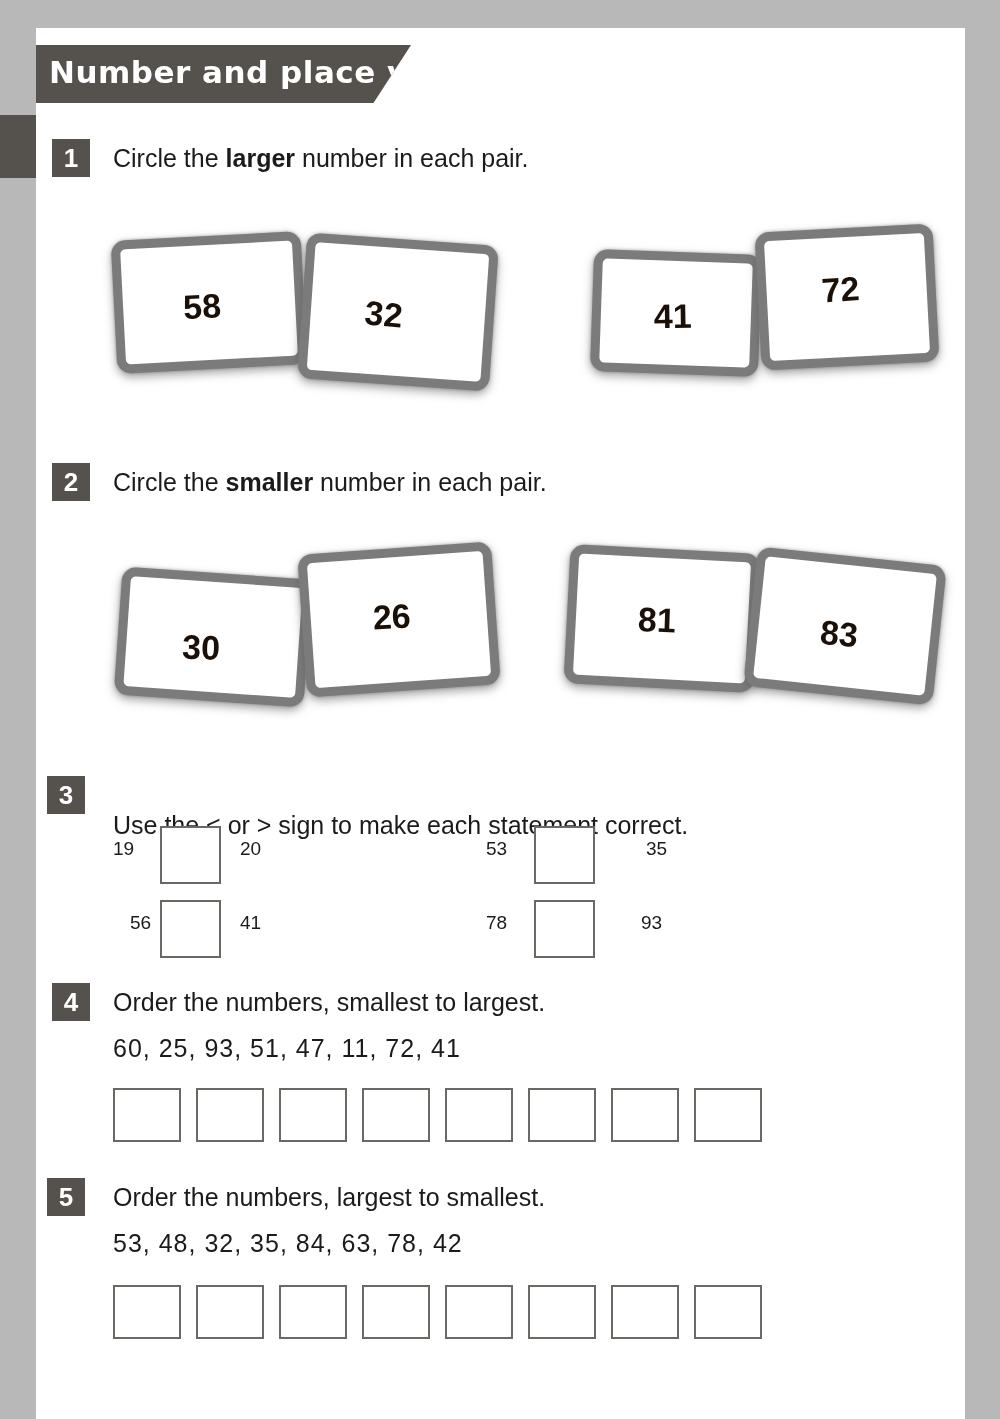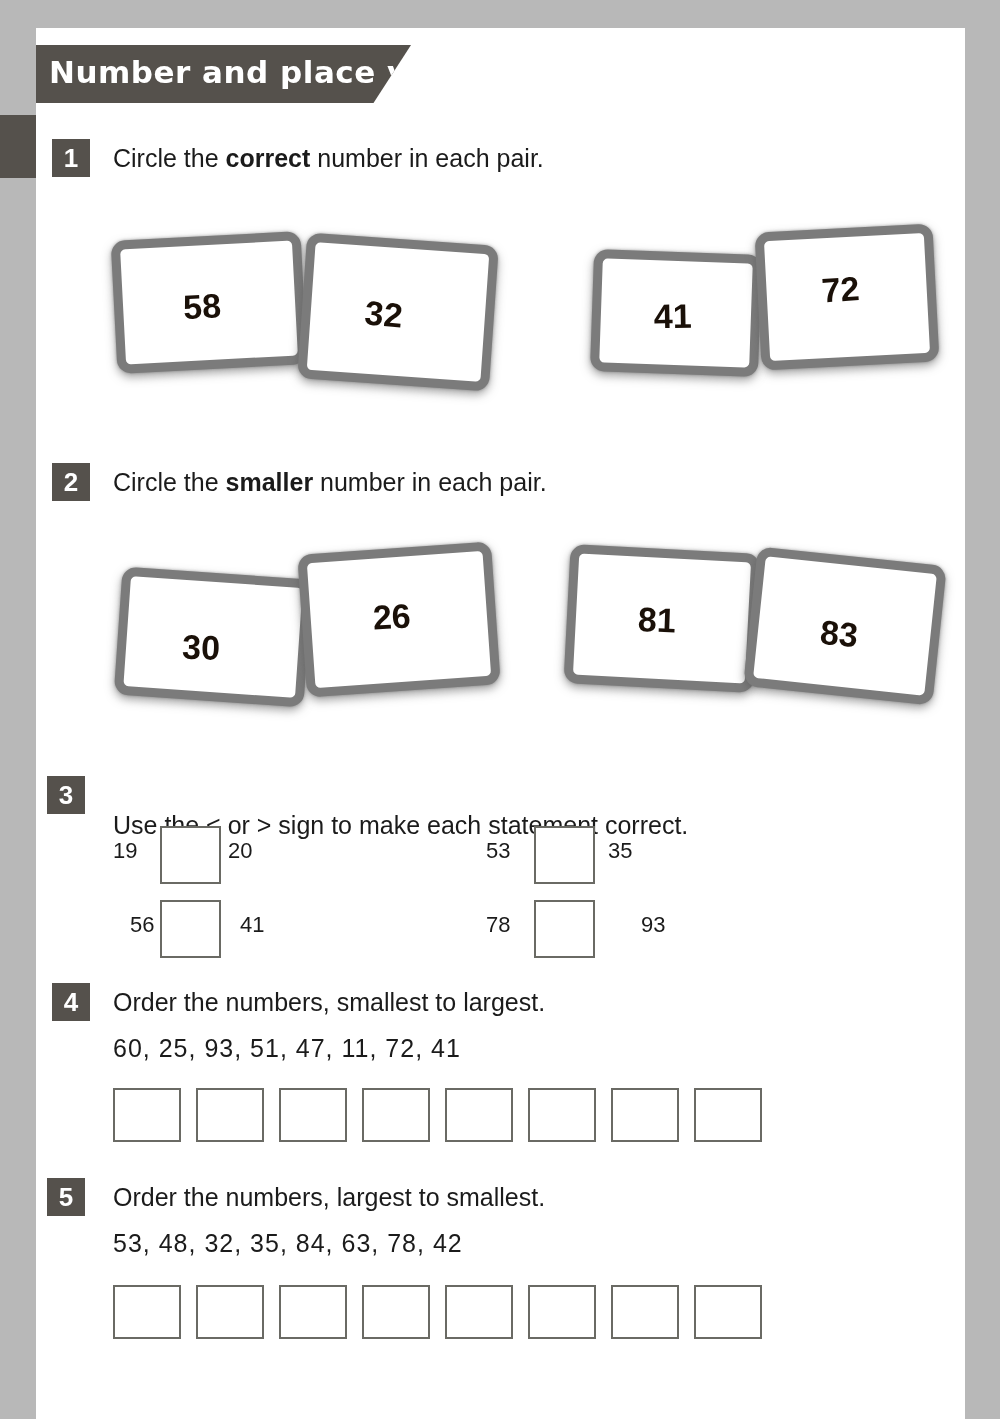--- a/index.html
+++ b/index.html
@@ -101,21 +101,21 @@
 
   
   .ans-box {
     position: absolute;
     background: #ffffff;
     border: 2px solid #6a6a64;
     box-sizing: border-box;
   }
   .cmp-num {
     position: absolute;
-    font-size: 22px;
+    font-size: 19px;
     color: #1b1b1b;
     font-family: "Liberation Sans", sans-serif;
   }
   .num-list {
     position: absolute;
     font-size: 25px;
     color: #1b1b1b;
     white-space: nowrap;
     letter-spacing: 1px;
     font-family: "Liberation Sans", sans-serif;
@@ -126,21 +126,21 @@
 
 <div id="left-tab"></div>
 
 <div id="page-sheet"></div>
 
 <div id="title-banner">
   <div class="title-text">Number and place value</div>
 </div>
 
 <div class="q-badge" style="left:52px; top:139px;">1</div>
-<div class="q-prompt" style="left:113px; top:144px;"><span>Circle the </span><b>correct</b><span> number in each pair.</span></div>
+<div class="q-prompt" style="left:113px; top:144px;"><span>Circle the </span><b>larger</b><span> number in each pair.</span></div>
 
 <div class="card" style="left:114px; top:236px; width:190px; height:133px; transform:rotate(-3deg);">
   <span class="card-num" style="left:60px; top:42px;">58</span>
 </div>
 <div class="card" style="left:302px; top:239px; width:192px; height:146px; transform:rotate(4deg);">
   <span class="card-num" style="left:54px; top:48px; transform:rotate(1deg);">32</span>
 </div>
 <div class="card" style="left:592px; top:252px; width:168px; height:122px; transform:rotate(2deg);">
   <span class="card-num" style="left:53px; top:36px; transform:rotate(-3deg);">41</span>
 </div>
@@ -162,25 +162,25 @@
 </div>
 <div class="card" style="left:750px; top:556px; width:190px; height:140px; transform:rotate(6deg);">
   <span class="card-num" style="left:62px; top:50px; transform:rotate(-1deg);">83</span>
 </div>
 
 <div class="q-badge" style="left:47px; top:776px;">3</div>
 <div class="q-prompt" style="left:113px; top:781px;margin-top:30px;">Use the &lt; or &gt; sign to make each statement correct.</div>
 
 <div class="cmp-num" style="left:113px; top:838px;">19</div>
 <div class="ans-box" style="left:160px; top:826px; width:61px; height:58px;"></div>
-<div class="cmp-num" style="left:228px; top:838px;">20</div>
+<div class="cmp-num" style="left:240px; top:838px;">20</div>
 
 <div class="cmp-num" style="left:486px; top:838px;">53</div>
 <div class="ans-box" style="left:534px; top:826px; width:61px; height:58px;"></div>
-<div class="cmp-num" style="left:608px; top:838px;">35</div>
+<div class="cmp-num" style="left:646px; top:838px;">35</div>
 
 <div class="cmp-num" style="left:122px; top:912px;margin-left:8px;">56</div>
 <div class="ans-box" style="left:160px; top:900px; width:61px; height:58px;"></div>
 <div class="cmp-num" style="left:240px; top:912px;">41</div>
 
 <div class="cmp-num" style="left:486px; top:912px;">78</div>
 <div class="ans-box" style="left:534px; top:900px; width:61px; height:58px;"></div>
 <div class="cmp-num" style="left:613px; top:912px;margin-left:28px;">93</div>
 
 <div class="q-badge" style="left:52px; top:983px;">4</div>

